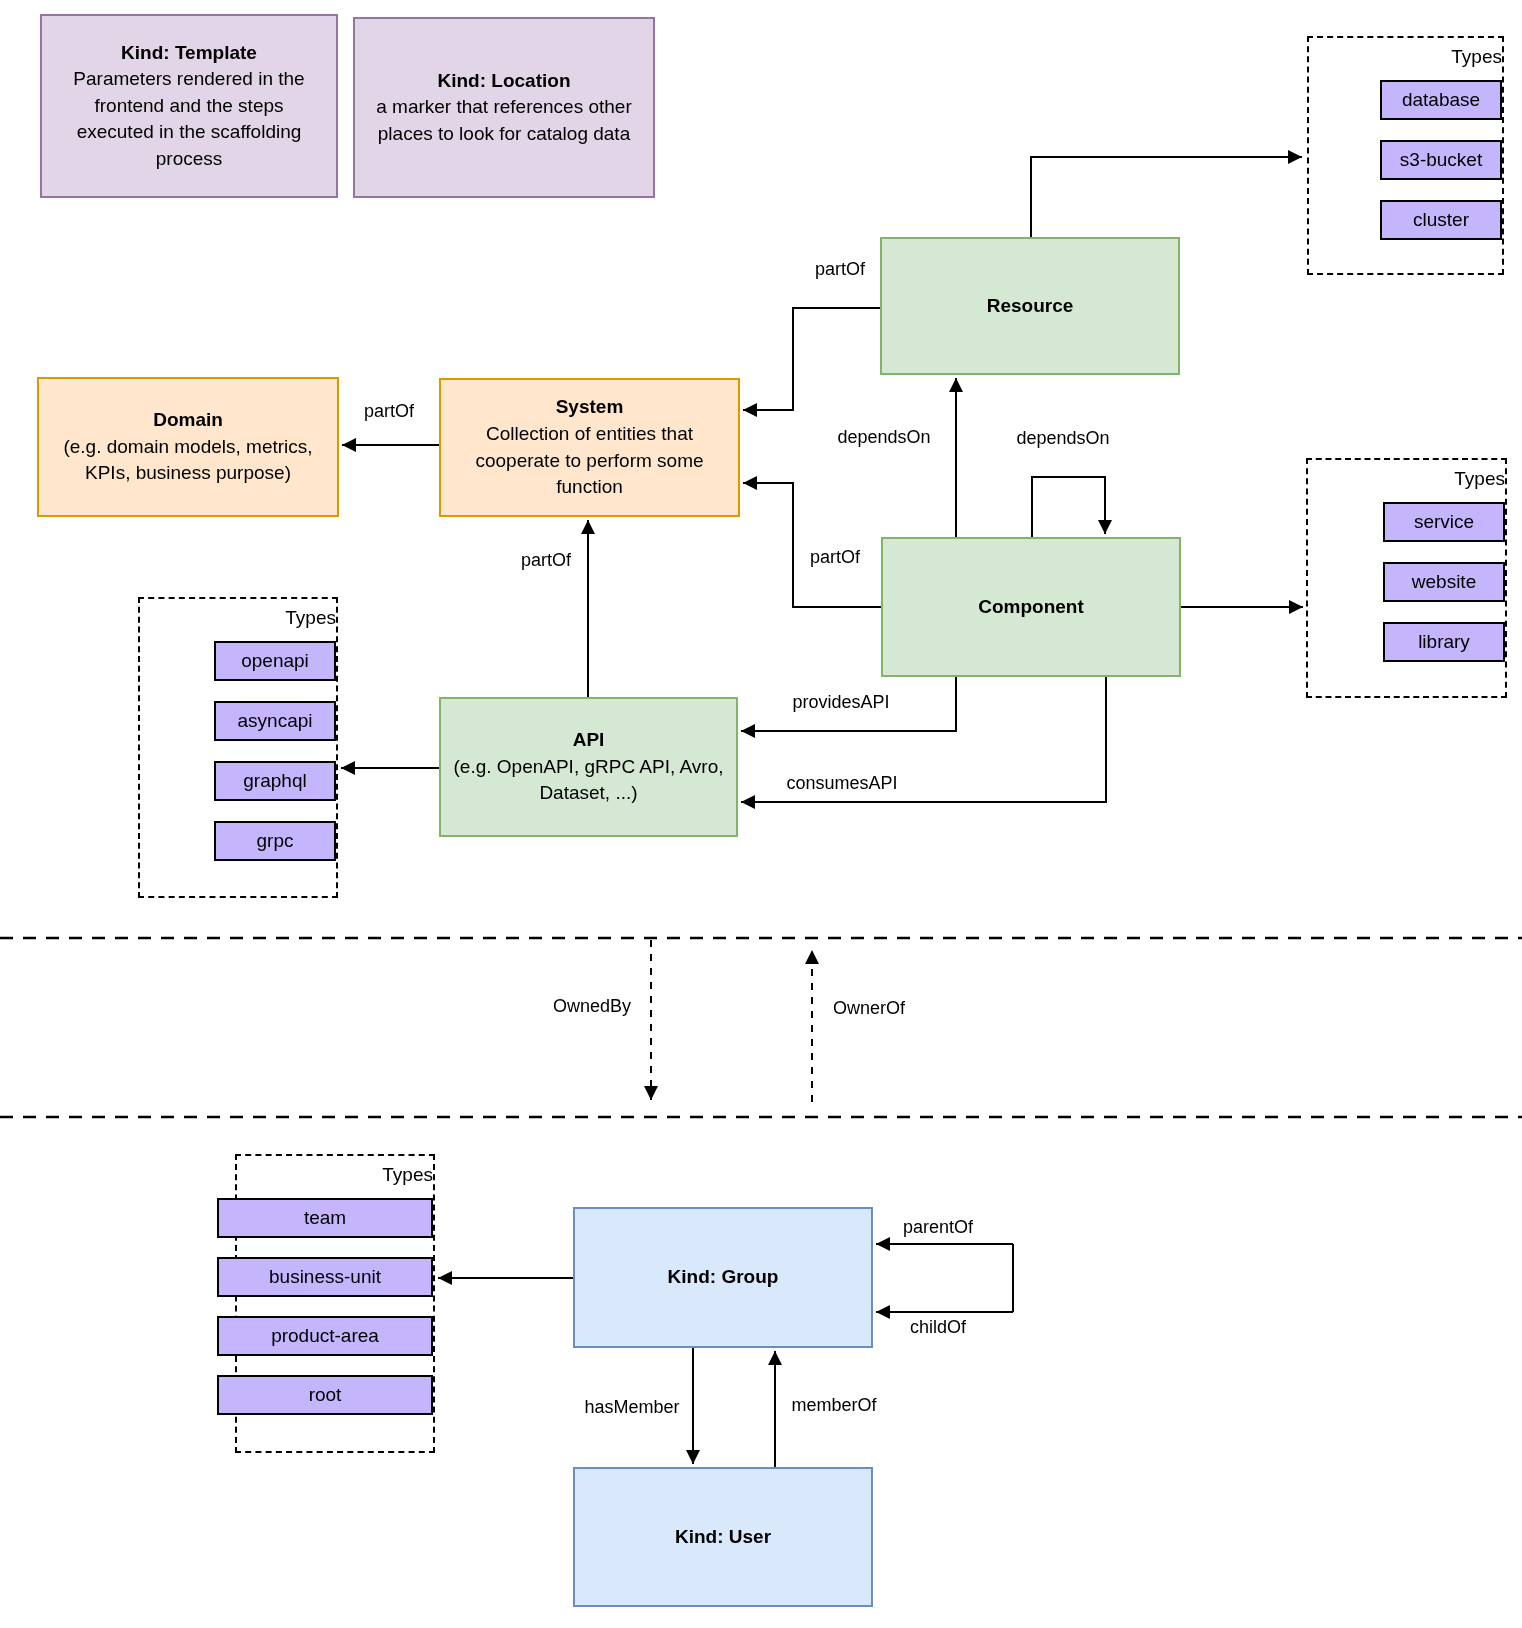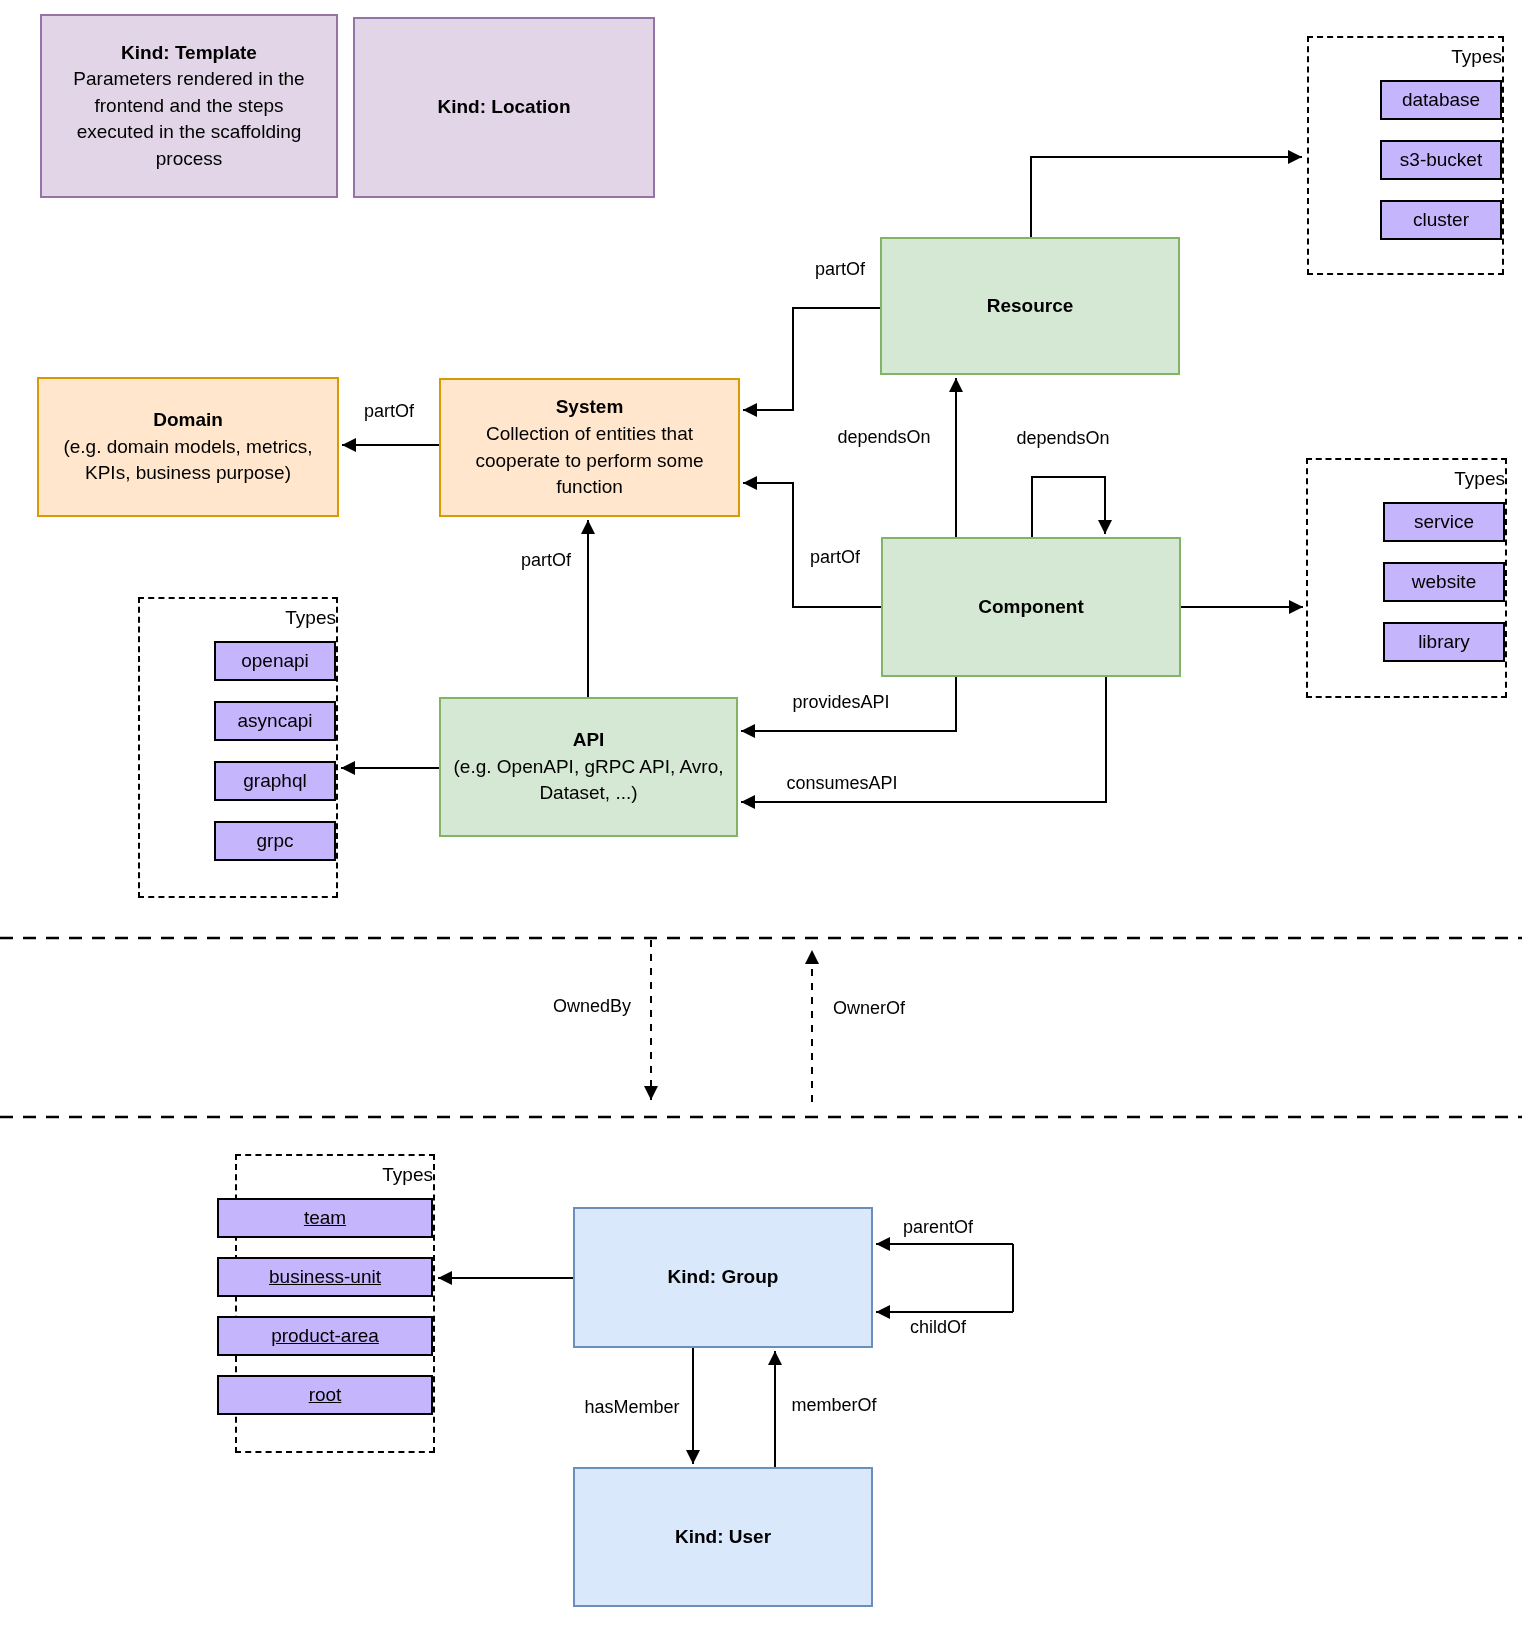--- a/index.html
+++ b/index.html
@@ -27,21 +27,21 @@
     padding-top:8px;background:#fff0;
   }
   .panel-title{font-size:19px;margin-bottom:12px;}
   .panel-items{display:flex;flex-direction:column;align-items:center;gap:20px;}
   .panel-item{
     box-sizing:border-box;border:2px solid #000;background:#c4b5fd;
     font-size:19px;display:flex;align-items:center;justify-content:center;
     height:40px;
   }
   .panel-item.w120{width:122px;}
-  .panel-item.w178{width:216px;text-decoration:underline;}
+  .panel-item.w178{width:216px;}
   .edge-label{
     position:absolute;transform:translate(-50%,-50%);
     font-size:18px;white-space:nowrap;background:#ffffff;padding:0 2px;
   }
 </style>
 </head>
 <body>
 
 <svg id="edges" viewBox="0 0 1522 1628">
   <defs>
@@ -90,20 +90,21 @@
   <path d="M775 1467 V1351" stroke="#000" stroke-width="2" fill="none" marker-end="url(#arrow)"></path>
 </svg>
 
 <div class="node purple" style="left:40px;top:14px;width:298px;height:184px">
   <div class="node-title">Kind: Template</div>
   <div class="node-body">Parameters rendered in the frontend and the steps executed in  the scaffolding process</div>
 </div>
 
 <div class="node purple" style="left:353px;top:17px;width:302px;height:181px">
   <div class="node-title">Kind: Location</div>
+  <div class="node-body">a marker that references other places to look for catalog data</div>
 </div>
 
 <div class="node green" style="left:880px;top:237px;width:300px;height:138px">
   <div class="node-title">Resource</div>
 </div>
 
 <div class="node orange" style="left:37px;top:377px;width:302px;height:140px">
   <div class="node-title">Domain</div>
   <div class="node-body">(e.g.  domain models, metrics, KPIs, business purpose)</div>
 </div>

